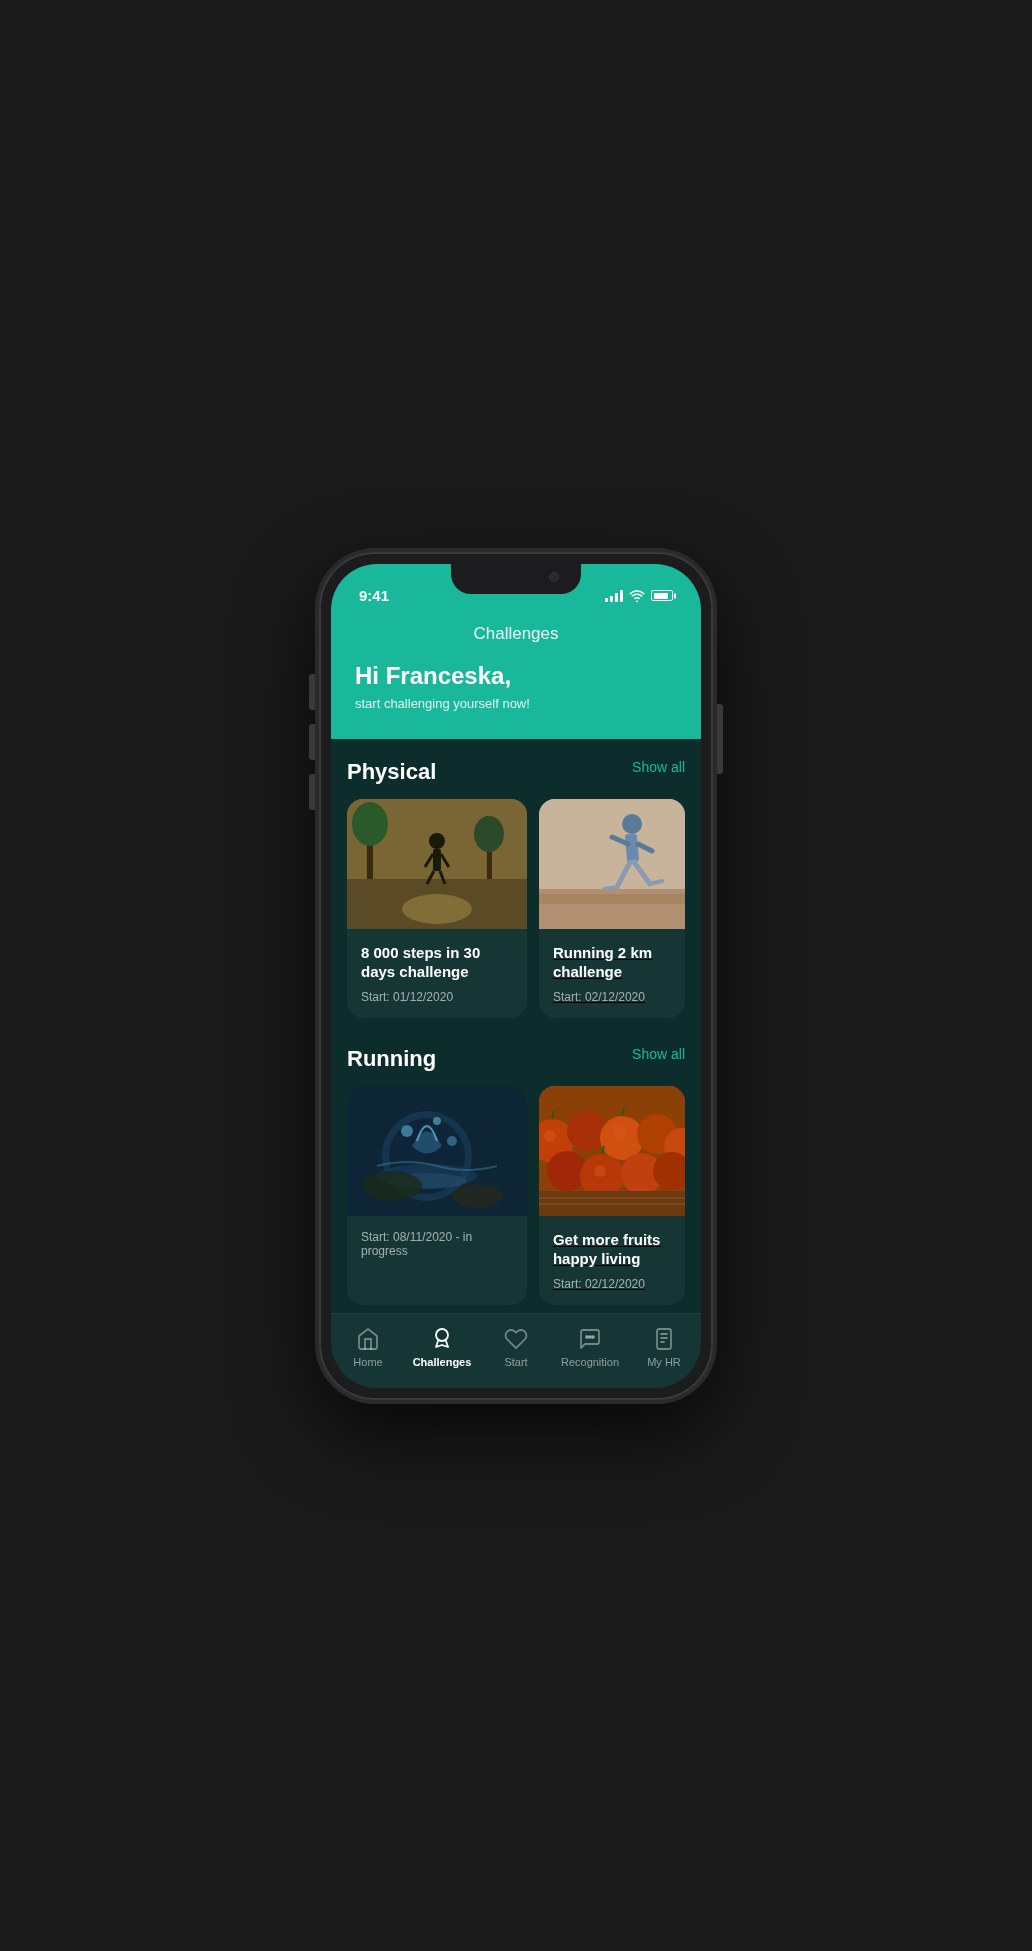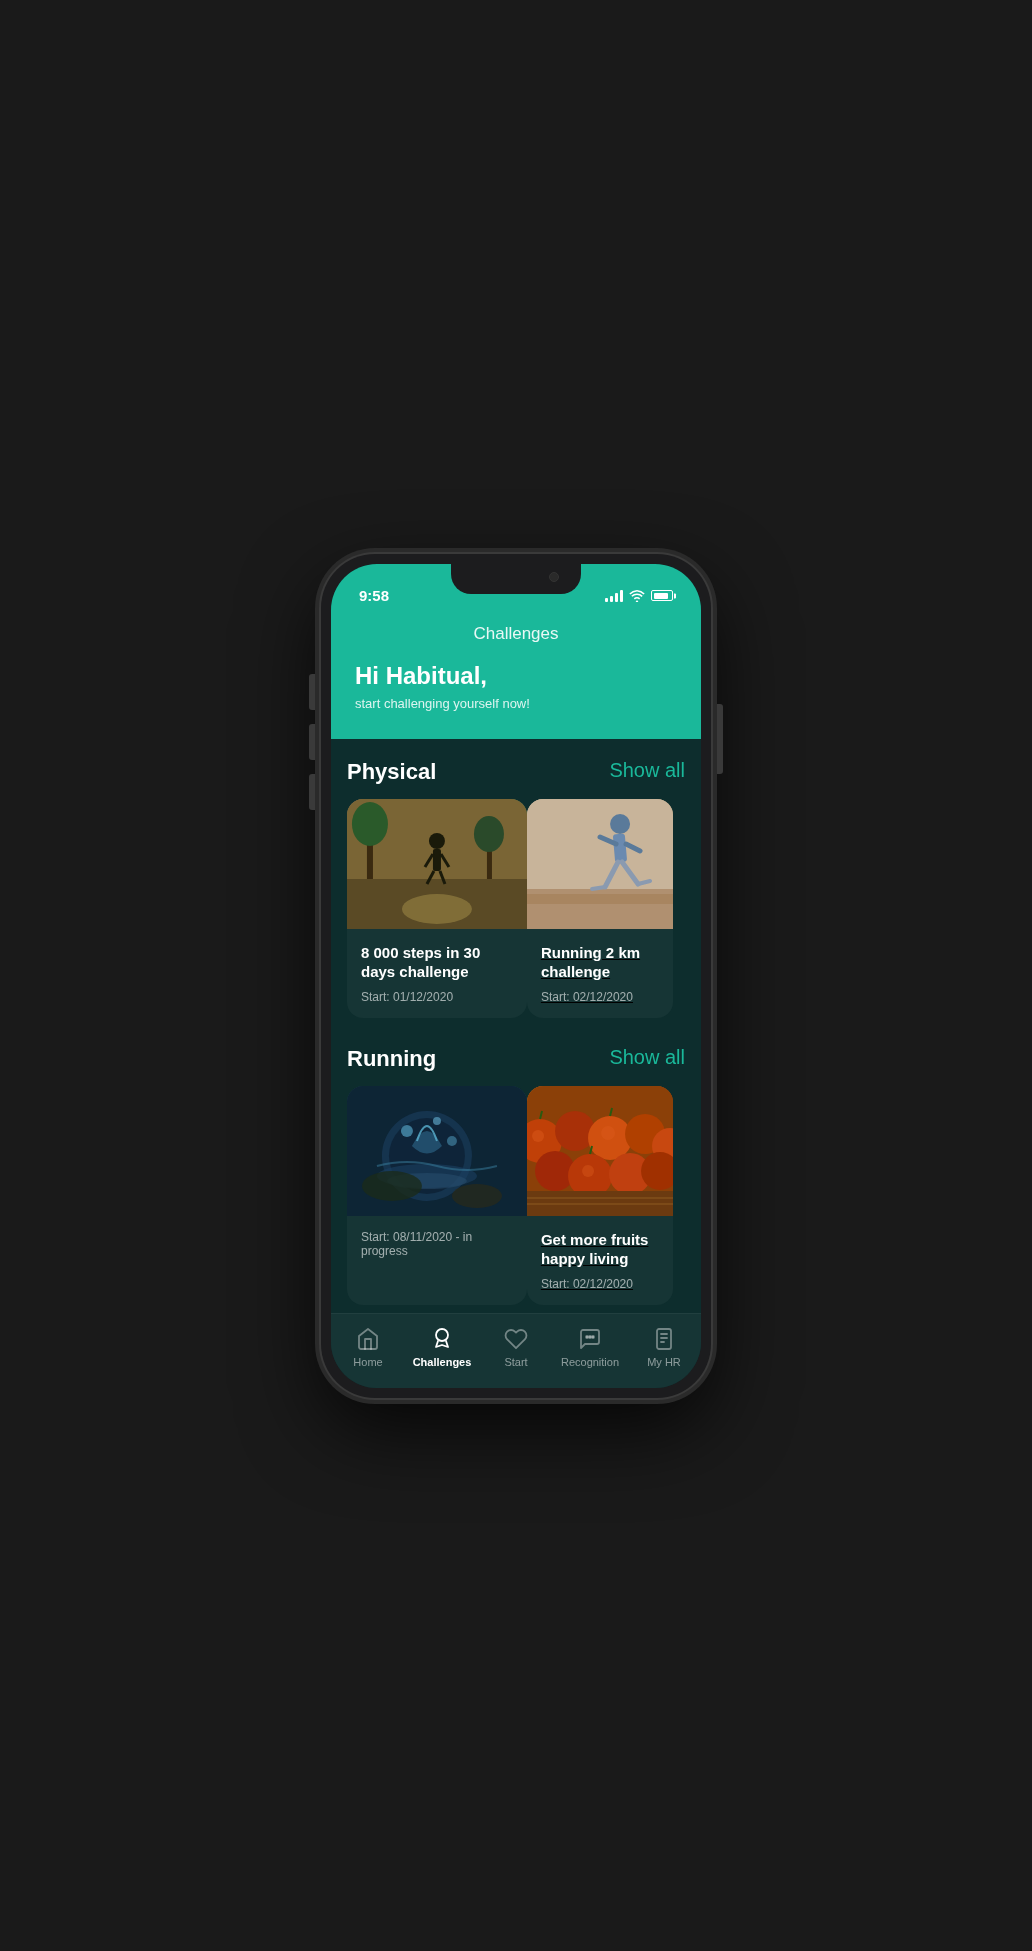--- a/index.html
+++ b/index.html
@@ -207,30 +207,30 @@
     }
 
     .section-title {
       color: white;
       font-size: 22px;
       font-weight: 700;
     }
 
     .show-all-btn {
       color: #1ab89a;
-      font-size: 20px;
+      font-size: 14px;
       font-weight: 400;
       background: none;
       border: none;
       cursor: pointer;
     }
 
     .cards-row {
       display: flex;
-      gap: 0;
+      gap: 12px;
       overflow: hidden;
     }
 
     .challenge-card {
       background: #163535;
       border-radius: 16px;
       overflow: hidden;
       flex: 0 0 calc(55% - 6px);
       cursor: pointer;
     }
@@ -338,21 +338,21 @@
 </head>
 <body>
 
 <div class="phone-outer">
   <div class="notch">
     <div class="notch-camera"></div>
   </div>
   <div class="phone-inner">
 
     <div class="status-bar">
-      <span class="status-time">9:58</span>
+      <span class="status-time">9:41</span>
       <div class="status-icons">
         <div class="signal-bars">
           <span></span>
             <span></span>
             <span></span>
             <span></span>
         </div>
         <svg class="wifi-icon" width="16" height="12" viewBox="0 0 16 12" fill="white">
           <path d="M8 10.5a1.2 1.2 0 1 0 0 2.4 1.2 1.2 0 0 0 0-2.4z"></path>
           <path d="M8 7a4.5 4.5 0 0 0-3.2 1.3l1.1 1.1A2.9 2.9 0 0 1 8 8.5a2.9 2.9 0 0 1 2.1.9l1.1-1.1A4.5 4.5 0 0 0 8 7z"></path>
@@ -362,21 +362,21 @@
         <div class="battery-icon">
           <div class="battery-body">
             <div class="battery-fill"></div>
           </div>
         </div>
       </div>
     </div>
 
     <div class="header">
       <div class="header-title">Challenges</div>
-      <div class="header-greeting">Hi Habitual,</div>
+      <div class="header-greeting">Hi Franceska,</div>
       <div class="header-subtitle">start challenging yourself now!</div>
     </div>
 
     <div class="content">
 
       <div class="section">
         <div class="section-header">
           <span class="section-title">Physical</span>
           <button class="show-all-btn">Show all</button>
         </div>

